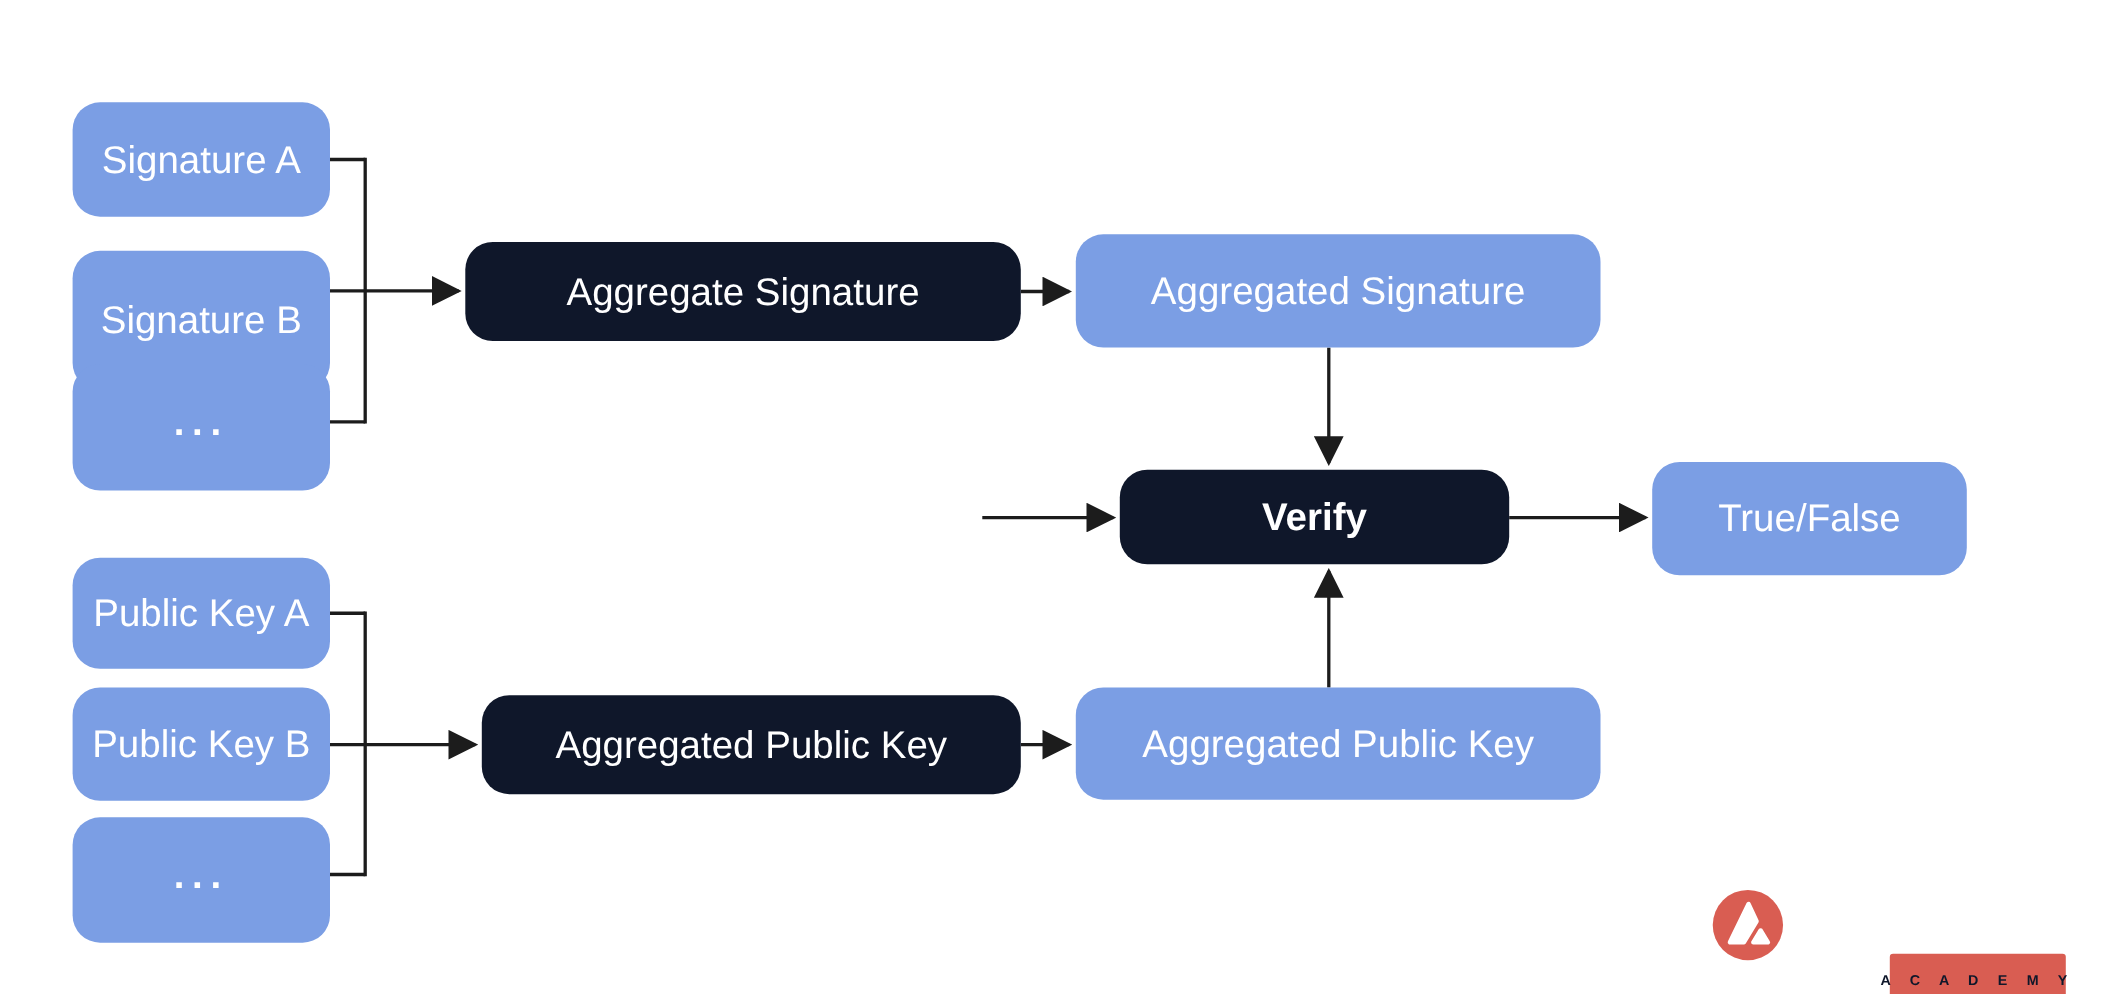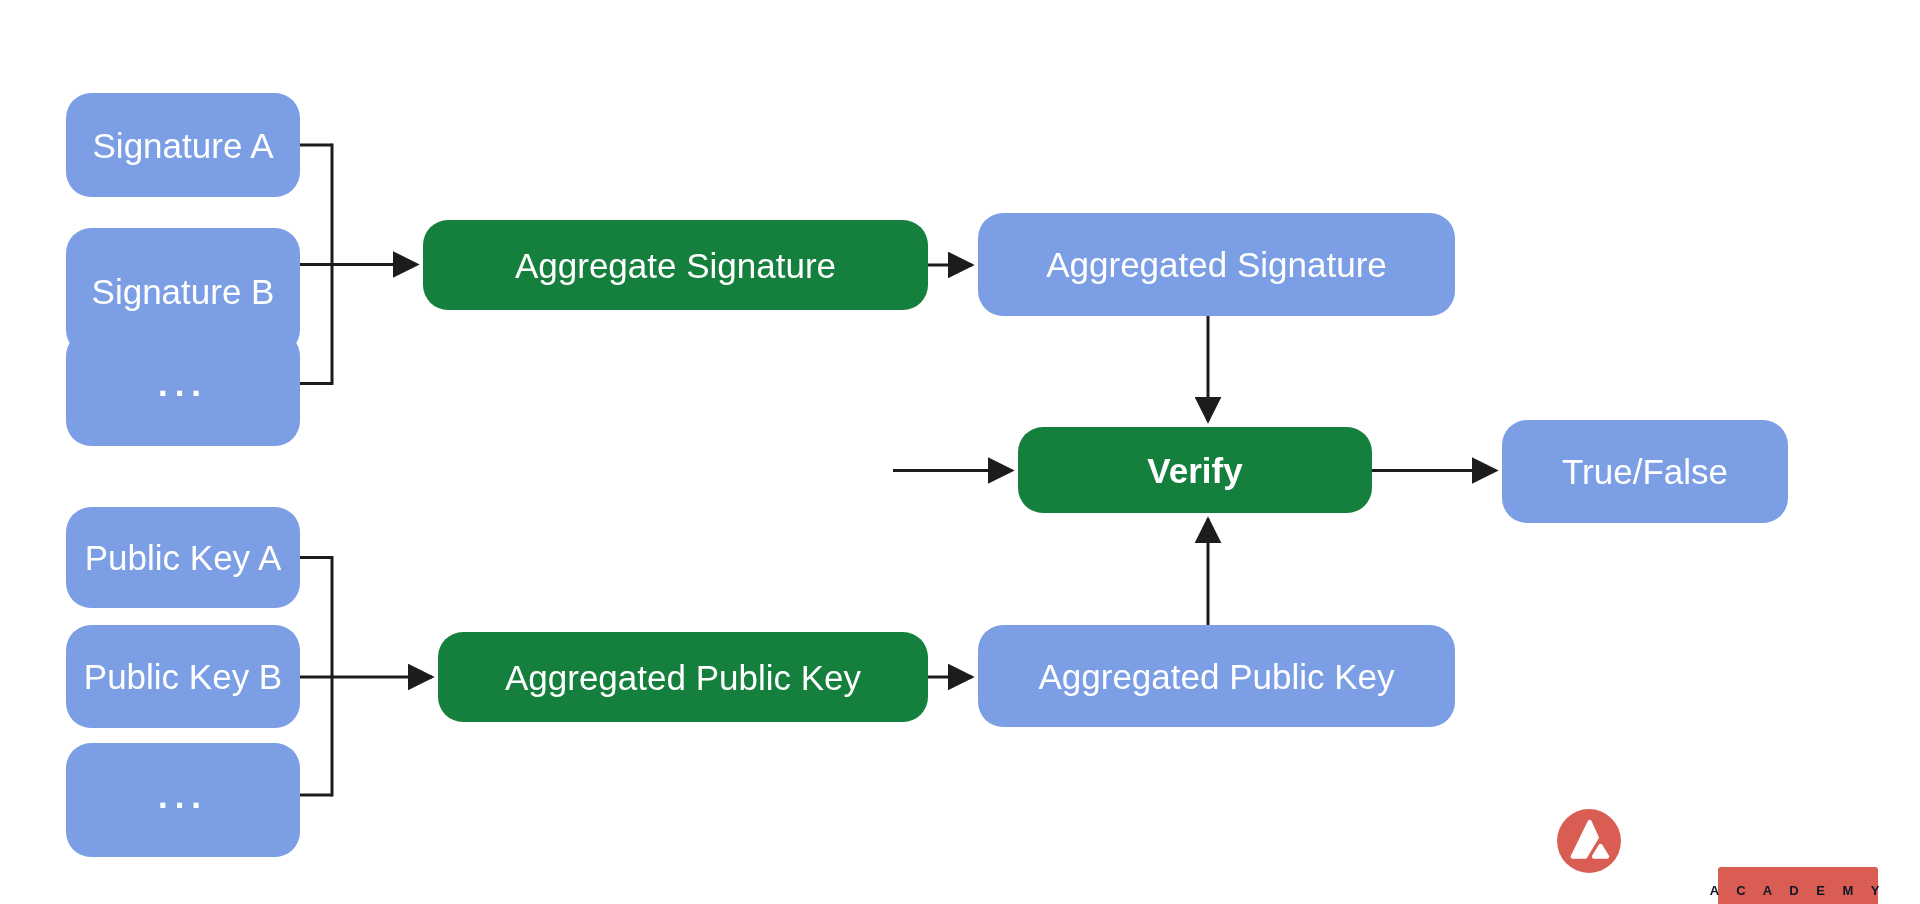--- a/index.html
+++ b/index.html
@@ -7,21 +7,21 @@
     position:relative;width:1920px;height:904px;background:#ffffff;
     font-family:"Liberation Sans",sans-serif;overflow:hidden;margin-top:40px;
   }
   .edges{position:absolute;left:0;top:0;width:1920px;height:904px;}
   .node{
     position:absolute;display:flex;align-items:center;justify-content:center;
     border-radius:25px;color:#ffffff;font-size:35px;line-height:1;
     text-align:center;white-space:nowrap;
   }
   .blue{background:#7b9ee4;}
-  .red{background:#15803d;}
+  .red{background:#0f172a;}
   .bold{font-weight:bold;}
   .dots{font-weight:bold;letter-spacing:7px;padding-bottom:10px;}
   
   .n-sig-a   {left:66px; top:53px;  width:234px;height:104px;}
   .n-sig-b   {left:66px; top:188px; width:234px;height:127px;}
   .n-sig-m   {left:66px; top:291px; width:234px;height:105px;}
   .n-agg-sig {left:423px;top:180px; width:505px;height:90px;}
   .n-aggd-sig{left:978px;top:173px; width:477px;height:103px;text-align:right;}
   .n-msg     {left:620px;top:378px; width:273px;height:105px;}
   .n-verify  {left:1018px;top:387px;width:354px;height:86px;}

